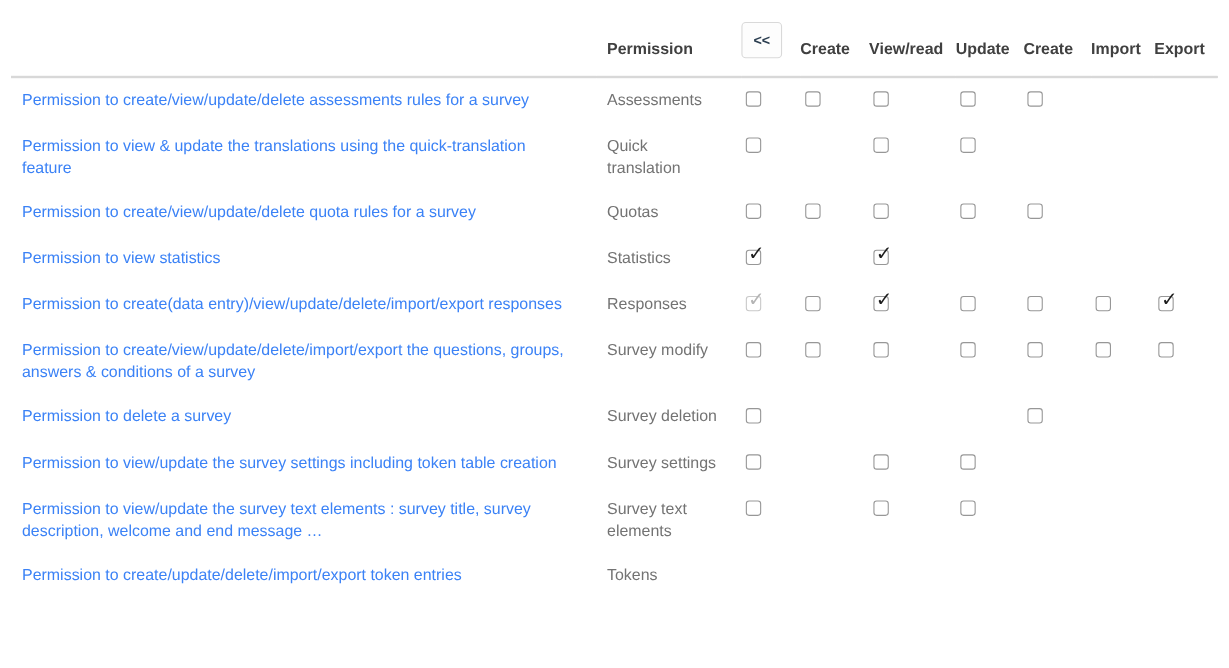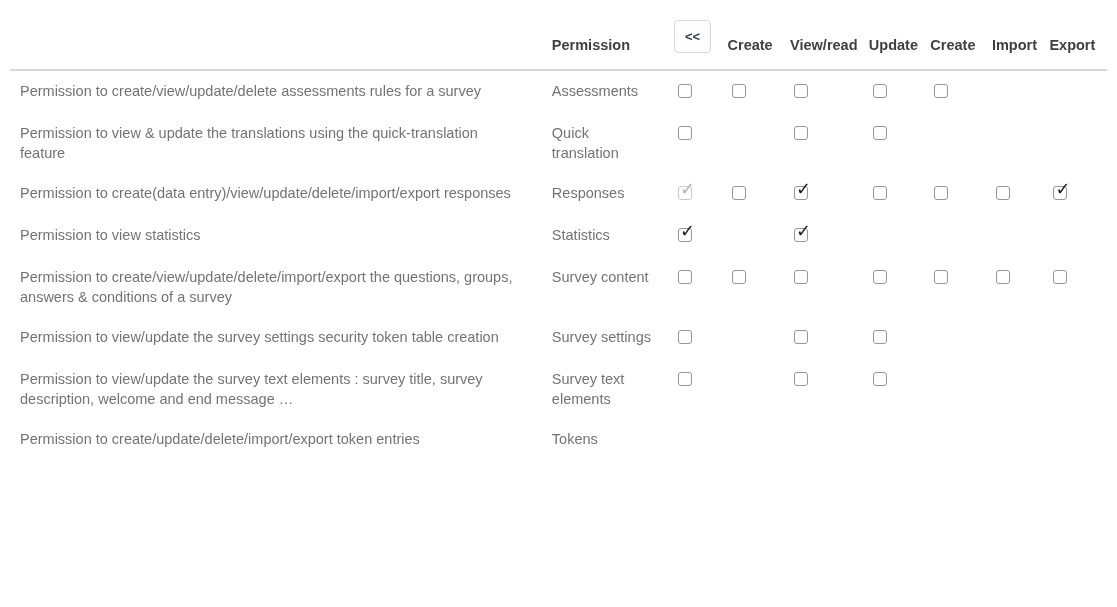--- a/index.html
+++ b/index.html
@@ -44,21 +44,21 @@
     font-size: 13px; font-weight: 700; color: #2b3e50;
     line-height: 31px; text-align: center;
     cursor: pointer; margin-bottom: 2px;
     padding: 0 8px;
   }
 
   tbody td {
     vertical-align: top; text-align: left;
     padding: 10px 0 10px 0;
   }
-  td.desc { padding-left: 10px; padding-right: 20px; color: #737373; }
+  td.desc { padding-left: 10px; padding-right: 20px; color: #3b82f6; }
   td.perm { padding-left: 10px; padding-right: 22px; color: #737373; }
   td.cb-cell { padding-left: 4px; padding-top: 12px; }
 
   .checkbox {
     position: relative; display: inline-block;
     width: 14px; height: 14px;
     border: 1px solid #979797;
     border-radius: 3px;
     background: #fff;
     cursor: pointer;
@@ -123,54 +123,76 @@
           <td class="perm">Quick translation</td>
           <td class="cb-cell"><span class="checkbox unchecked"></span></td>
           <td class="cb-cell"></td>
           <td class="cb-cell"><span class="checkbox unchecked"></span></td>
           <td class="cb-cell"><span class="checkbox unchecked"></span></td>
           <td class="cb-cell"></td>
           <td class="cb-cell"></td>
           <td class="cb-cell"></td>
         </tr>
         <tr>
+          <td class="desc">Permission to create/view/update/delete quota rules for a survey</td>
+          <td class="perm">Quotas</td>
+          <td class="cb-cell"><span class="checkbox unchecked"></span></td>
+          <td class="cb-cell"><span class="checkbox unchecked"></span></td>
+          <td class="cb-cell"><span class="checkbox unchecked"></span></td>
+          <td class="cb-cell"><span class="checkbox unchecked"></span></td>
+          <td class="cb-cell"><span class="checkbox unchecked"></span></td>
+          <td class="cb-cell"></td>
+          <td class="cb-cell"></td>
+        </tr>
+        <tr>
+          <td class="desc">Permission to view statistics</td>
+          <td class="perm">Statistics</td>
+          <td class="cb-cell"><span class="checkbox checked"><span class="check-mark">✓</span></span></td>
+          <td class="cb-cell"></td>
+          <td class="cb-cell"><span class="checkbox checked"><span class="check-mark">✓</span></span></td>
+          <td class="cb-cell"></td>
+          <td class="cb-cell"></td>
+          <td class="cb-cell"></td>
+          <td class="cb-cell"></td>
+        </tr>
+        <tr>
           <td class="desc">Permission to create(data entry)/view/update/delete/import/export responses</td>
           <td class="perm">Responses</td>
           <td class="cb-cell"><span class="checkbox checked-disabled"><span class="check-mark">✓</span></span></td>
           <td class="cb-cell"><span class="checkbox unchecked"></span></td>
           <td class="cb-cell"><span class="checkbox checked"><span class="check-mark">✓</span></span></td>
           <td class="cb-cell"><span class="checkbox unchecked"></span></td>
           <td class="cb-cell"><span class="checkbox unchecked"></span></td>
           <td class="cb-cell"><span class="checkbox unchecked"></span></td>
           <td class="cb-cell"><span class="checkbox checked"><span class="check-mark">✓</span></span></td>
         </tr>
         <tr>
-          <td class="desc">Permission to view statistics</td>
-          <td class="perm">Statistics</td>
-          <td class="cb-cell"><span class="checkbox checked"><span class="check-mark">✓</span></span></td>
-          <td class="cb-cell"></td>
-          <td class="cb-cell"><span class="checkbox checked"><span class="check-mark">✓</span></span></td>
-          <td class="cb-cell"></td>
-          <td class="cb-cell"></td>
-          <td class="cb-cell"></td>
-          <td class="cb-cell"></td>
-        </tr>
-        <tr>
           <td class="desc">Permission to create/view/update/delete/import/export the questions, groups, answers &amp; conditions of a survey</td>
-          <td class="perm">Survey content</td>
-          <td class="cb-cell"><span class="checkbox unchecked"></span></td>
-          <td class="cb-cell"><span class="checkbox unchecked"></span></td>
-          <td class="cb-cell"><span class="checkbox unchecked"></span></td>
-          <td class="cb-cell"><span class="checkbox unchecked"></span></td>
-          <td class="cb-cell"><span class="checkbox unchecked"></span></td>
-          <td class="cb-cell"><span class="checkbox unchecked"></span></td>
-          <td class="cb-cell"><span class="checkbox unchecked"></span></td>
-        </tr>
-        <tr>
-          <td class="desc">Permission to view/update the survey settings security token table creation</td>
+          <td class="perm">Survey modify</td>
+          <td class="cb-cell"><span class="checkbox unchecked"></span></td>
+          <td class="cb-cell"><span class="checkbox unchecked"></span></td>
+          <td class="cb-cell"><span class="checkbox unchecked"></span></td>
+          <td class="cb-cell"><span class="checkbox unchecked"></span></td>
+          <td class="cb-cell"><span class="checkbox unchecked"></span></td>
+          <td class="cb-cell"><span class="checkbox unchecked"></span></td>
+          <td class="cb-cell"><span class="checkbox unchecked"></span></td>
+        </tr>
+        <tr>
+          <td class="desc">Permission to delete a survey</td>
+          <td class="perm">Survey deletion</td>
+          <td class="cb-cell"><span class="checkbox unchecked"></span></td>
+          <td class="cb-cell"></td>
+          <td class="cb-cell"></td>
+          <td class="cb-cell"></td>
+          <td class="cb-cell"><span class="checkbox unchecked"></span></td>
+          <td class="cb-cell"></td>
+          <td class="cb-cell"></td>
+        </tr>
+        <tr>
+          <td class="desc">Permission to view/update the survey settings including token table creation</td>
           <td class="perm">Survey settings</td>
           <td class="cb-cell"><span class="checkbox unchecked"></span></td>
           <td class="cb-cell"></td>
           <td class="cb-cell"><span class="checkbox unchecked"></span></td>
           <td class="cb-cell"><span class="checkbox unchecked"></span></td>
           <td class="cb-cell"></td>
           <td class="cb-cell"></td>
           <td class="cb-cell"></td>
         </tr>
         <tr>

